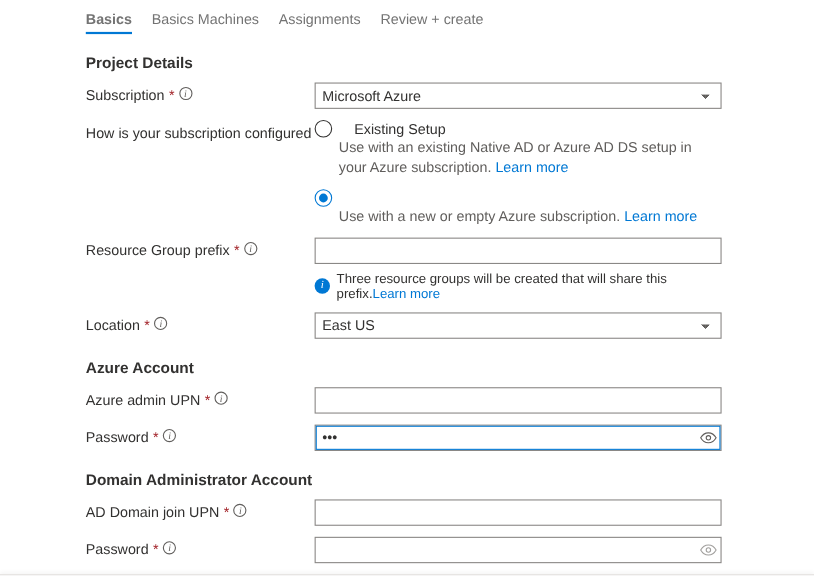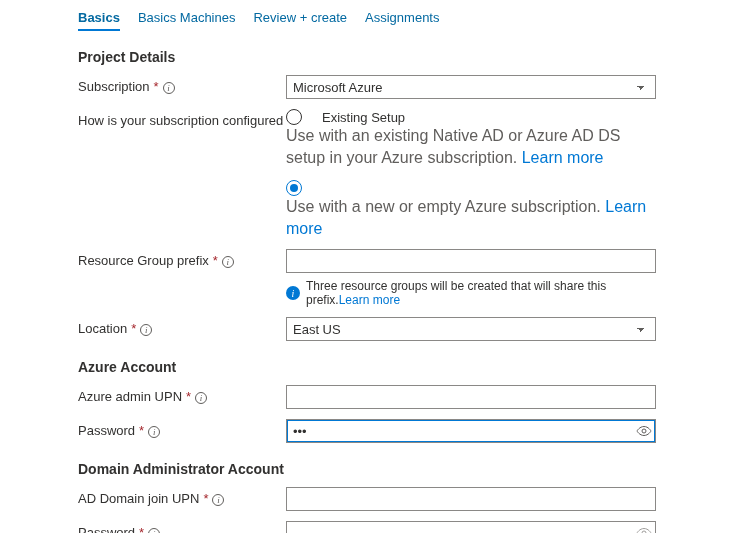--- a/index.html
+++ b/index.html
@@ -20,21 +20,21 @@
   .tabs {
     display: flex;
     gap: 18px;
     padding-top: 6px;
     padding-bottom: 0;
     border-bottom: 0;
   }
   .tab {
     padding: 4px 0 6px 0;
     cursor: pointer;
-    color: #0369a1;
+    color: #737373;
     position: relative;
   }
   .tab.active {
     font-weight: 600;
   }
   .tab.active::after {
     content: "";
     position: absolute;
     left: 0; right: 0; bottom: 0;
     height: 2px;
@@ -47,21 +47,21 @@
   }
   .row {
     display: flex;
     align-items: flex-start;
     margin-bottom: 10px;
   }
   .label-col {
     width: 208px;
     padding-top: 4px;
     display: flex;
-    align-items: flex-end;
+    align-items: flex-start;
     gap: 4px;
     flex-shrink: 0;
   }
   .req { color: #a4262c; }
   .info-icon {
     width: 12px; height: 12px;
     border: 1px solid #605e5c;
     border-radius: 50%;
     display: inline-flex;
     align-items: center;
@@ -124,22 +124,23 @@
     flex-shrink: 0;
   }
   .radio.selected { border-color: #0078d4; }
   .radio.selected::after {
     content: "";
     width: 8px; height: 8px;
     border-radius: 50%;
     background: #0078d4;
   }
   .radio-desc {
+    margin-left: 22px;
     color: #605e5c;
-    font-size: 16px;
+    font-size: 13px;
     line-height: 1.35;
   }
   .learn-more { color: #0078d4; cursor: pointer; }
   .info-line {
     display: flex;
     align-items: center;
     gap: 6px;
     font-size: 12px;
     margin-top: 6px;
     color: #323130;
@@ -192,22 +193,22 @@
   }
 </style>
 </head>
 <body>
 
 <div class="content">
 
   <div class="tabs">
     <div class="tab active">Basics</div>
     <div class="tab">Basics Machines</div>
+    <div class="tab">Assignments</div>
     <div class="tab">Review + create</div>
-    <div class="tab">Assignments</div>
   </div>
 
   <h3 class="section">Project Details</h3>
 
   <div class="row">
     <div class="label-col">
       <span>Subscription</span>
       <span class="req">*</span>
       <span class="info-icon">i</span>
     </div>

